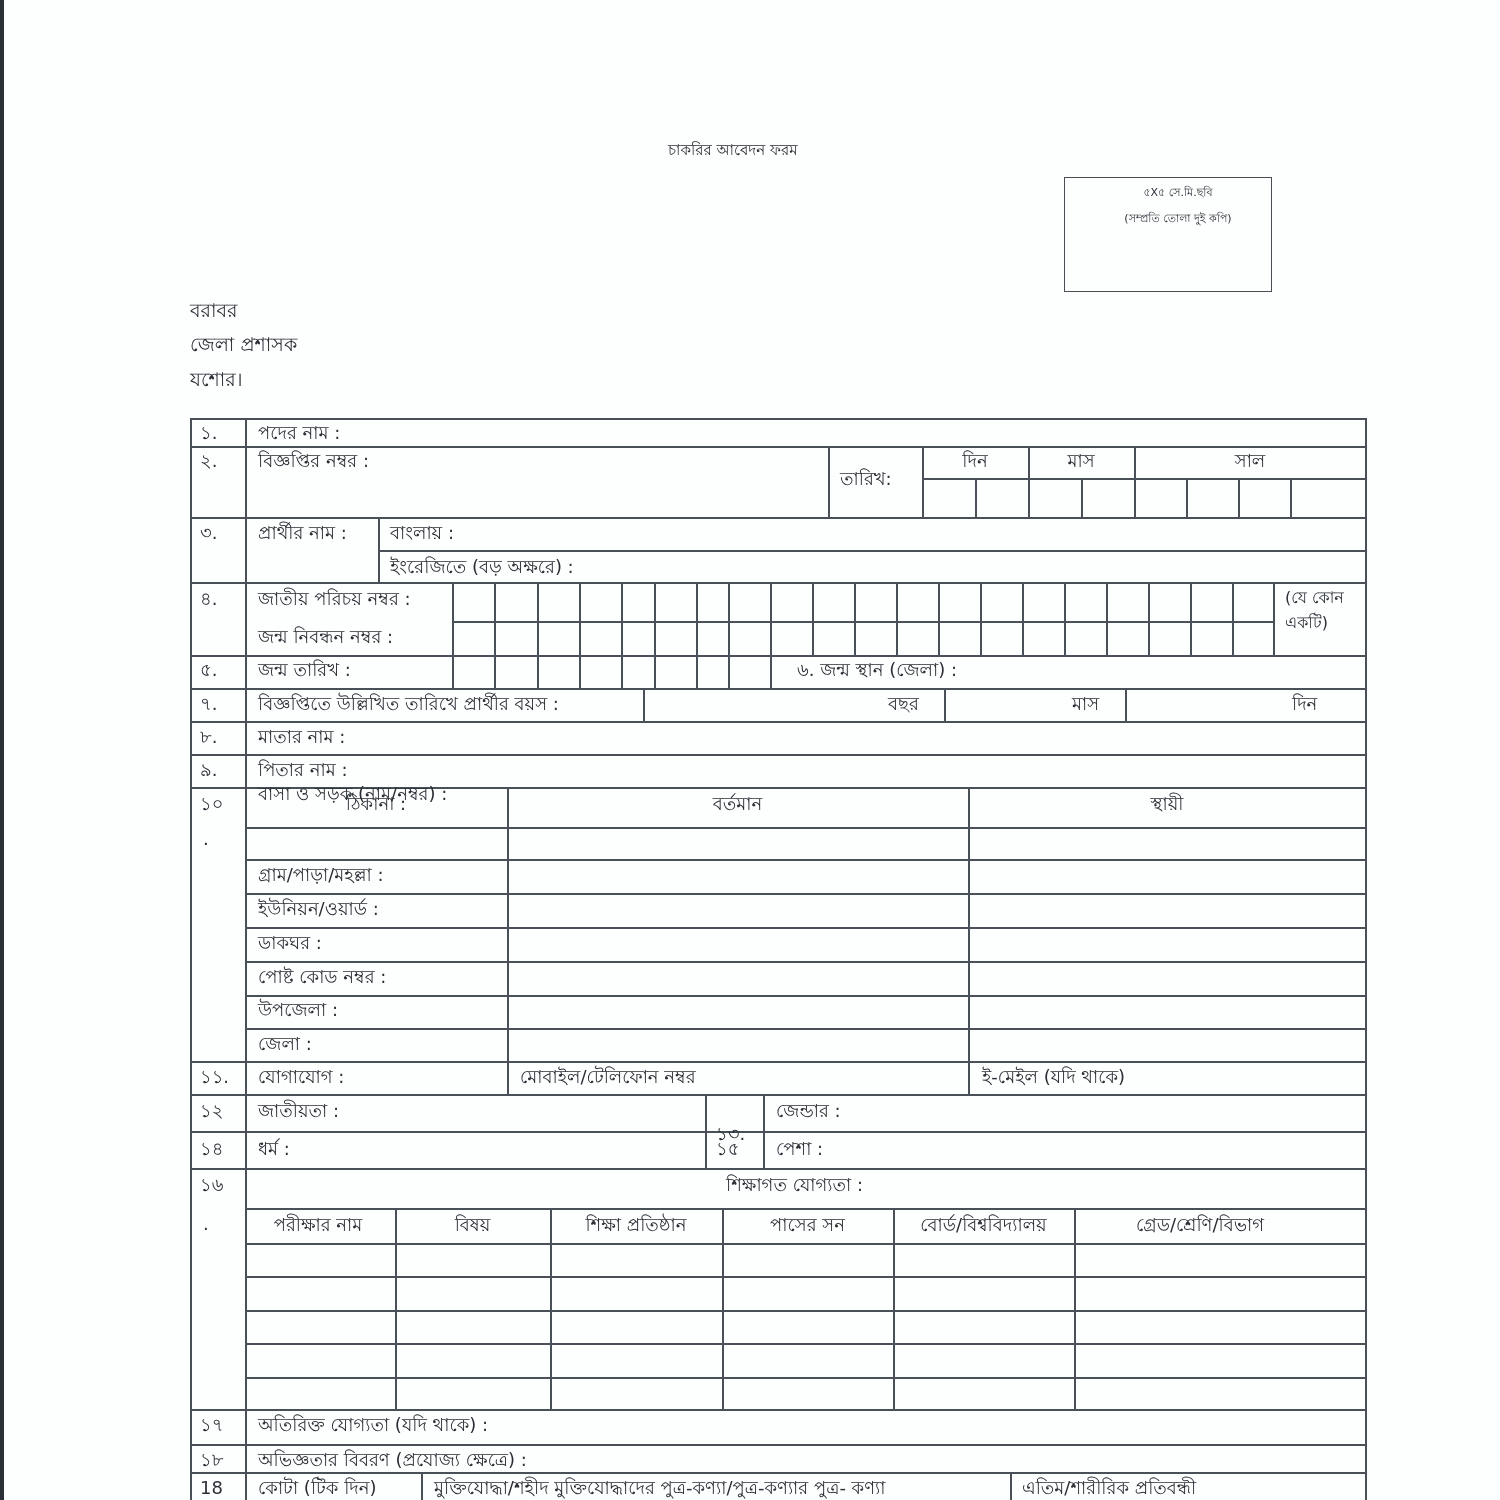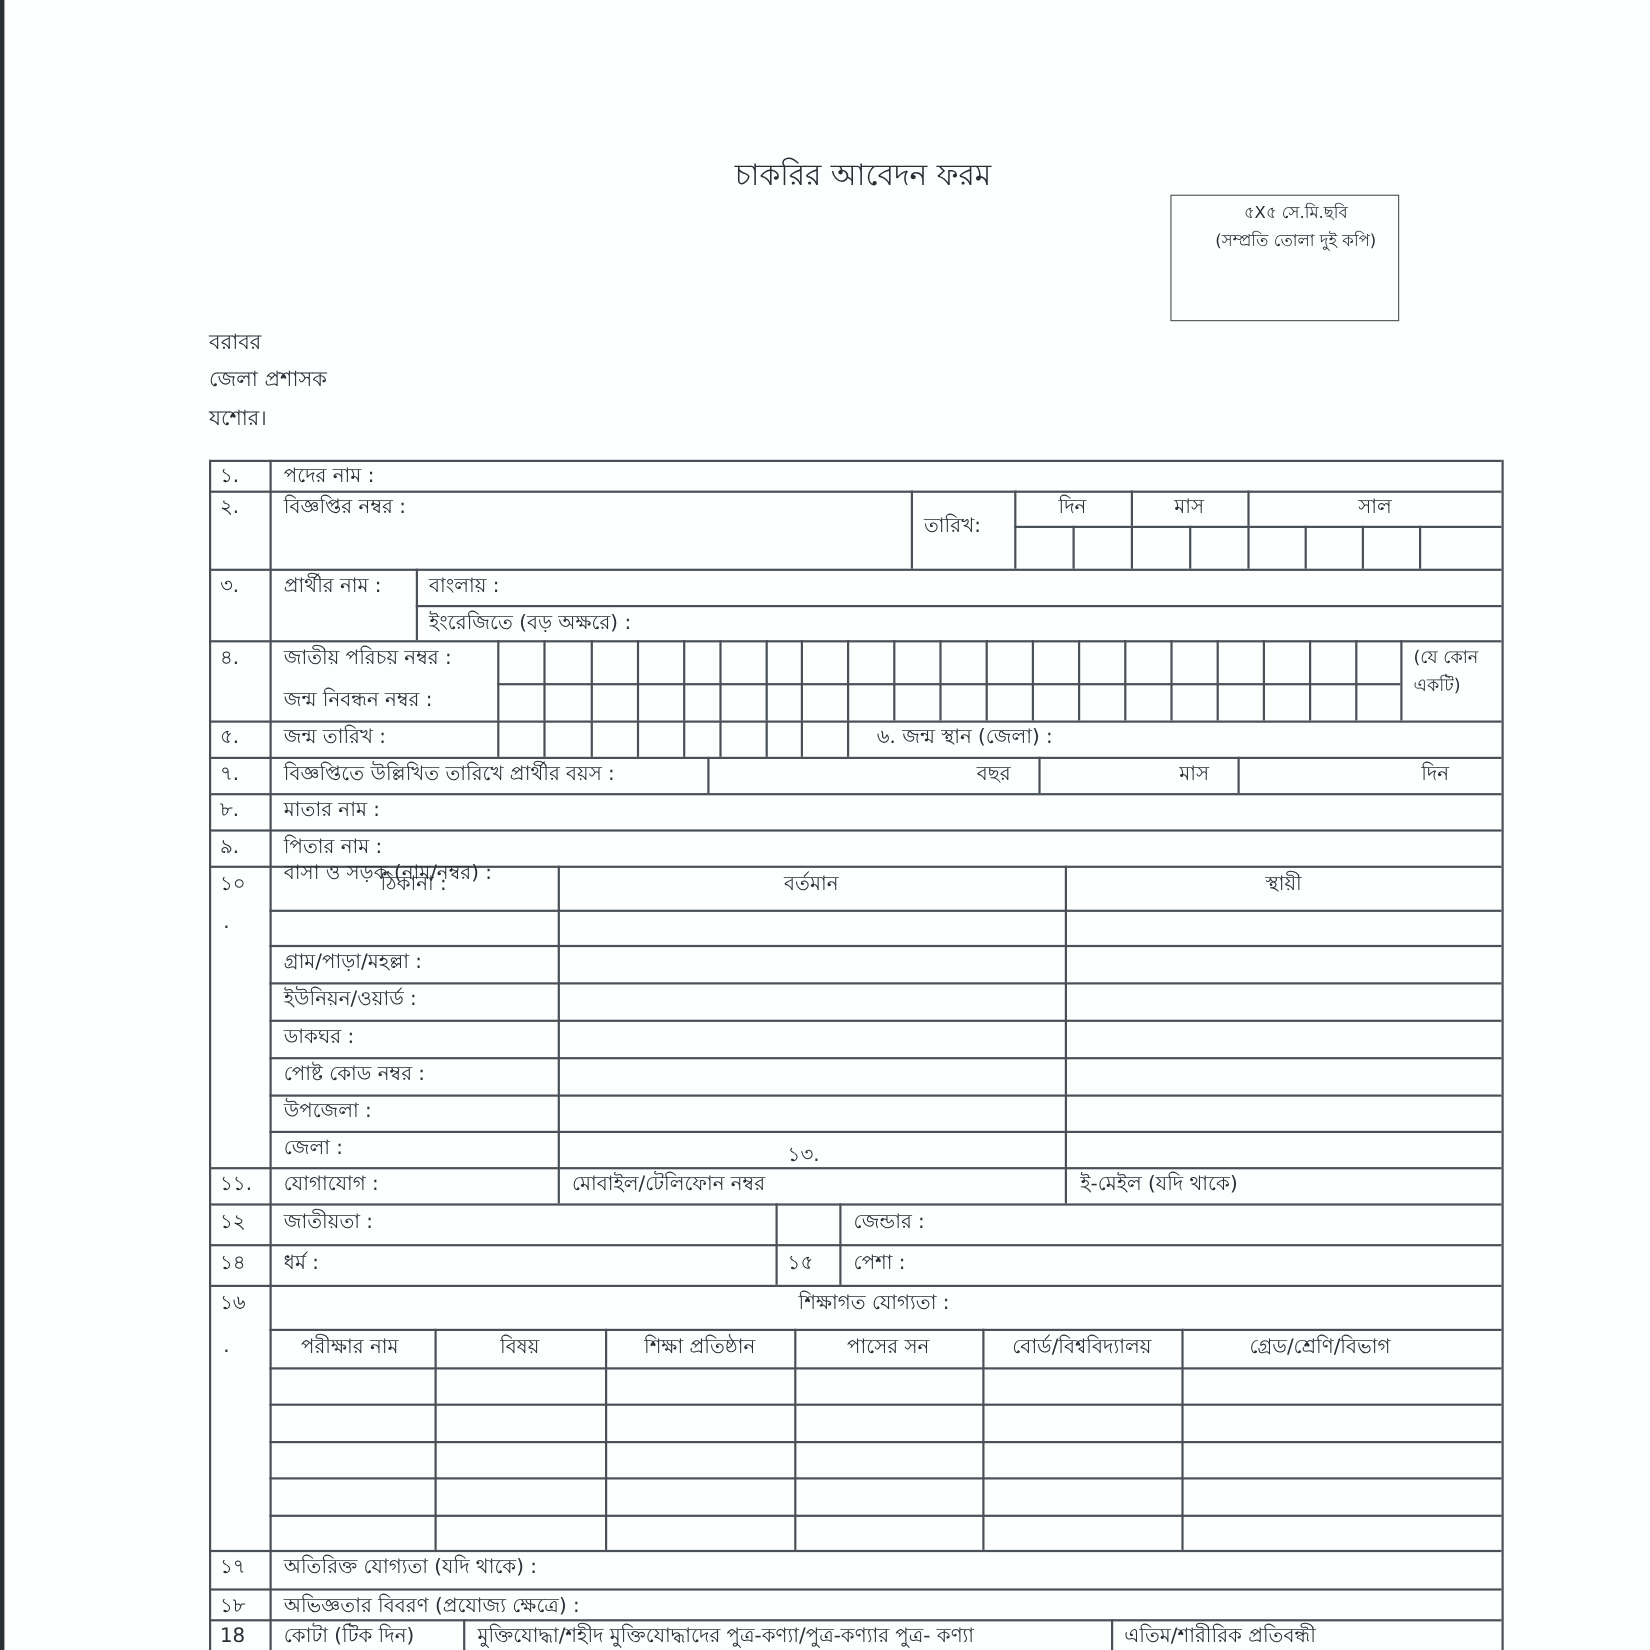--- a/index.html
+++ b/index.html
@@ -1,22 +1,22 @@
 <!DOCTYPE html>
 <html><head>
 <meta charset="utf-8">
 <style>
   html, body { margin:0; padding:0; }
   body { width:1500px; height:1500px; background:#fdfefe; position:relative; overflow:hidden;
          font-family:"DejaVu Sans", sans-serif; color:#2a2f36; }
   .edge { position:absolute; left:0; top:0; width:4px; height:1500px; background:#2b3036; }
   .abs { position:absolute; }
-  .title { left:668px; top:138px; font-size:27px; }
+  .title { left:668px; top:138px; font-size:15px; }
   .photo { left:1064px; top:177px; width:208px; height:115px; border:1.5px solid #4a4f55; box-sizing:border-box;
-           text-align:center; font-size:15px; line-height:26px; padding-top:2px;padding-left:20px; }
+           text-align:center; font-size:11px; line-height:26px; padding-top:2px;padding-left:20px; }
   .addr { left:190px; font-size:19px; }
   .L { position:absolute; background:#4a5058; }
   .h { height:1.5px; }
   .v { width:1.5px; }
   .t { position:absolute; font-size:18px; white-space:nowrap; line-height:1; }
   .c { text-align:center; }
 </style>
 </head>
 <body>
 
@@ -178,21 +178,21 @@
   <div class="t" style="left:258px;top:1001px">উপজেলা :</div>
   <div class="t" style="left:258px;top:1035px">জেলা :</div>
 
   <div class="t" style="left:200px;top:1068px">১১.</div>
   <div class="t" style="left:258px;top:1068px">যোগাযোগ :</div>
   <div class="t" style="left:520px;top:1068px">মোবাইল/টেলিফোন নম্বর</div>
   <div class="t" style="left:982px;top:1068px">ই-মেইল (যদি থাকে)</div>
 
   <div class="t" style="left:200px;top:1102px">১২</div>
   <div class="t" style="left:258px;top:1102px">জাতীয়তা :</div>
-  <div class="t" style="left:716px;top:1041px">১৩.</div>
+  <div class="t" style="left:716px;top:1125px">১৩.</div>
   <div class="t" style="left:776px;top:1102px">জেন্ডার :</div>
 
   <div class="t" style="left:200px;top:1140px">১৪</div>
   <div class="t" style="left:258px;top:1140px">ধর্ম :</div>
   <div class="t" style="left:716px;top:1140px">১৫</div>
   <div class="t" style="left:776px;top:1140px">পেশা :</div>
 
   <div class="t" style="left:200px;top:1176px">১৬</div>
   <div class="t" style="left:203px;top:1215px">.</div>
   <div class="t" style="left:726px;top:1176px">শিক্ষাগত যোগ্যতা :</div>

